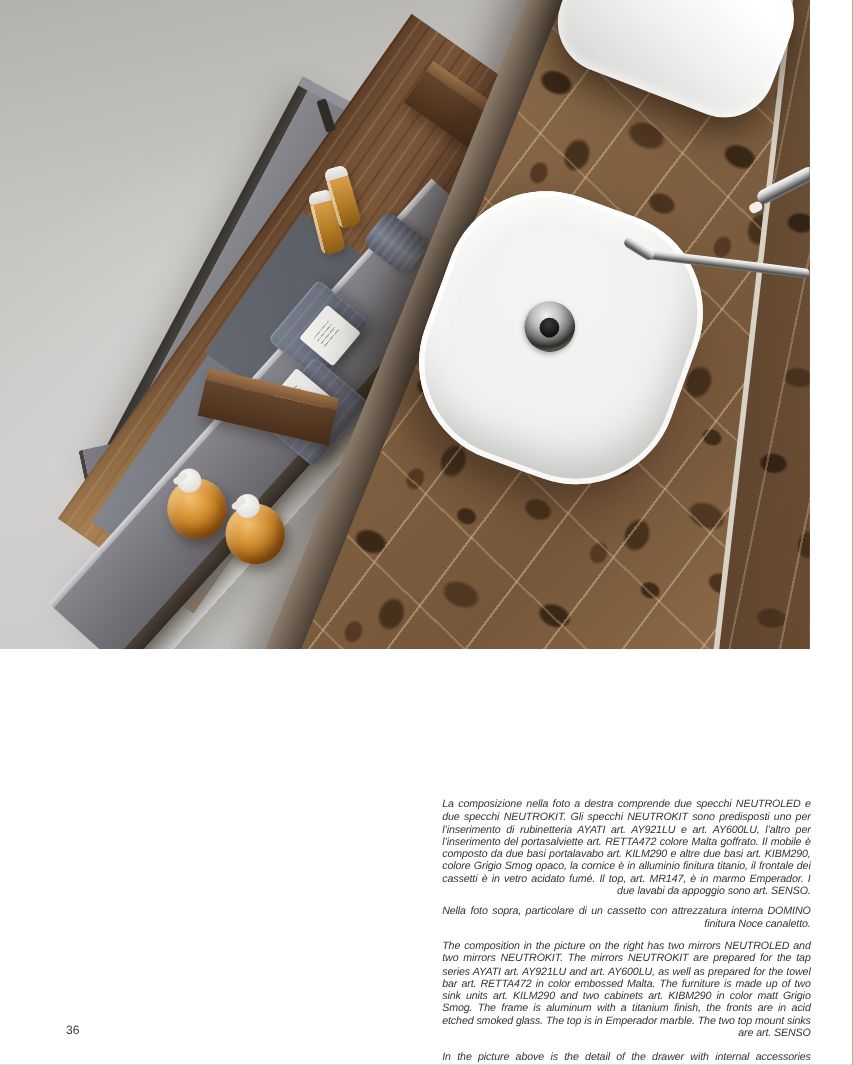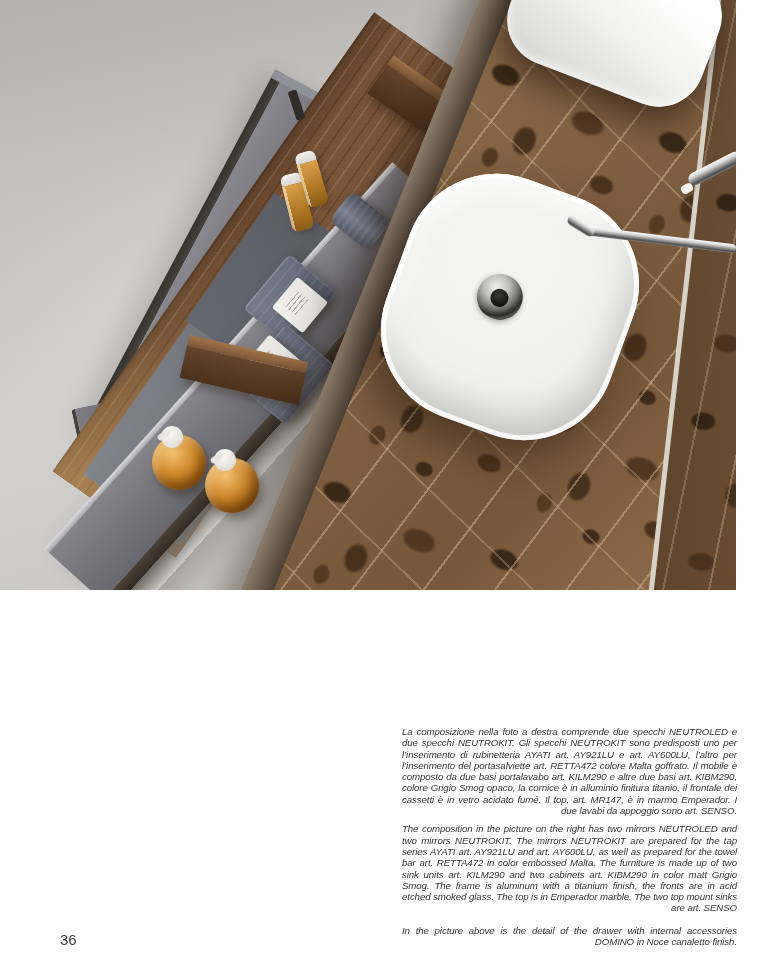--- a/index.html
+++ b/index.html
@@ -167,21 +167,21 @@
   
   .captions{
     position:absolute;left:402px;top:726px;width:335px;
     font-size:9.7px;line-height:11.3px;letter-spacing:-0.1px;color:#333333;
     text-align:justify;text-align-last:right;-moz-text-align-last:right;
   }
   .captions p{margin:0 0 7px 0;font-style:italic;}
   .captions p.it2{margin-bottom:9px;}
   .captions p.en{font-style:italic;}
   .captions p.en1{margin-bottom:11px;}
-  .page-number{position:absolute;left:60px;top:931px;font-size:15px;color:#3a3a3a;}
+  .page-number{position:absolute;left:60px;top:931px;font-size:11px;color:#3a3a3a;}
 </style>
 </head>
 <body>
 
 <div class="photo">
   <div class="wall abs" style="left:0;top:0;"></div>
 
   <div class="drawer-back abs">
     <div class="edge"></div>
     <div class="face"></div>
@@ -256,17 +256,18 @@
   </div>
 
   <div class="faucet-spout chrome abs"></div>
   <div class="faucet-tip chrome abs"></div>
   <div class="faucet-handle chrome abs"></div>
   <div class="handle-tip abs"></div>
 </div>
 
 <section class="captions">
   <p class="it it1">La composizione nella foto a destra comprende due specchi NEUTROLED e due specchi NEUTROKIT. Gli specchi NEUTROKIT sono predisposti uno per l’inserimento di rubinetteria AYATI art. AY921LU e art. AY600LU, l’altro per l’inserimento del portasalviette art. RETTA472 colore Malta goffrato. Il mobile è composto da due basi portalavabo art. KILM290 e altre due basi art. KIBM290, colore Grigio Smog opaco, la cornice è in alluminio finitura titanio, il frontale dei cassetti è in vetro acidato fumé. Il top, art. MR147, è in marmo Emperador. I due lavabi da appoggio sono art. SENSO.</p>
+  <p class="it it2">Nella foto sopra, particolare di un cassetto con attrezzatura interna DOMINO finitura Noce canaletto.</p>
   <p class="en en1">The composition in the picture on the right has two mirrors NEUTROLED and two mirrors NEUTROKIT. The mirrors NEUTROKIT are prepared for the tap series AYATI art. AY921LU and art. AY600LU, as well as prepared for the towel bar art. RETTA472 in color embossed Malta. The furniture is made up of two sink units art. KILM290 and two cabinets art. KIBM290 in color matt Grigio Smog. The frame is aluminum with a titanium finish, the fronts are in acid etched smoked glass. The top is in Emperador marble. The two top mount sinks are art. SENSO</p>
   <p class="en en2">In the picture above is the detail of the drawer with internal accessories DOMINO in Noce canaletto finish.</p>
 </section>
 
 <div class="page-number">36</div>
 
 </body></html>

